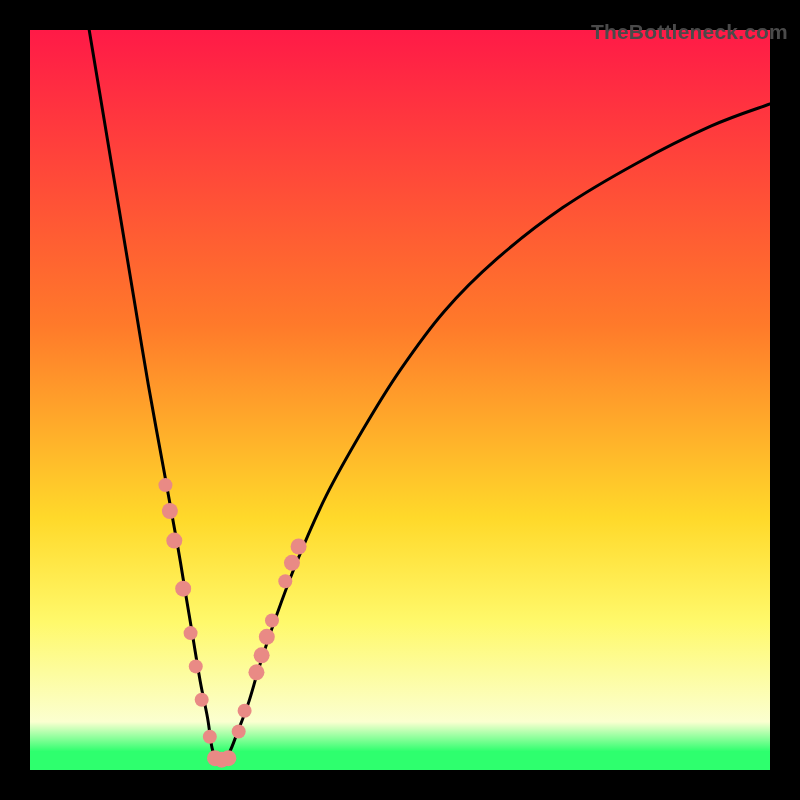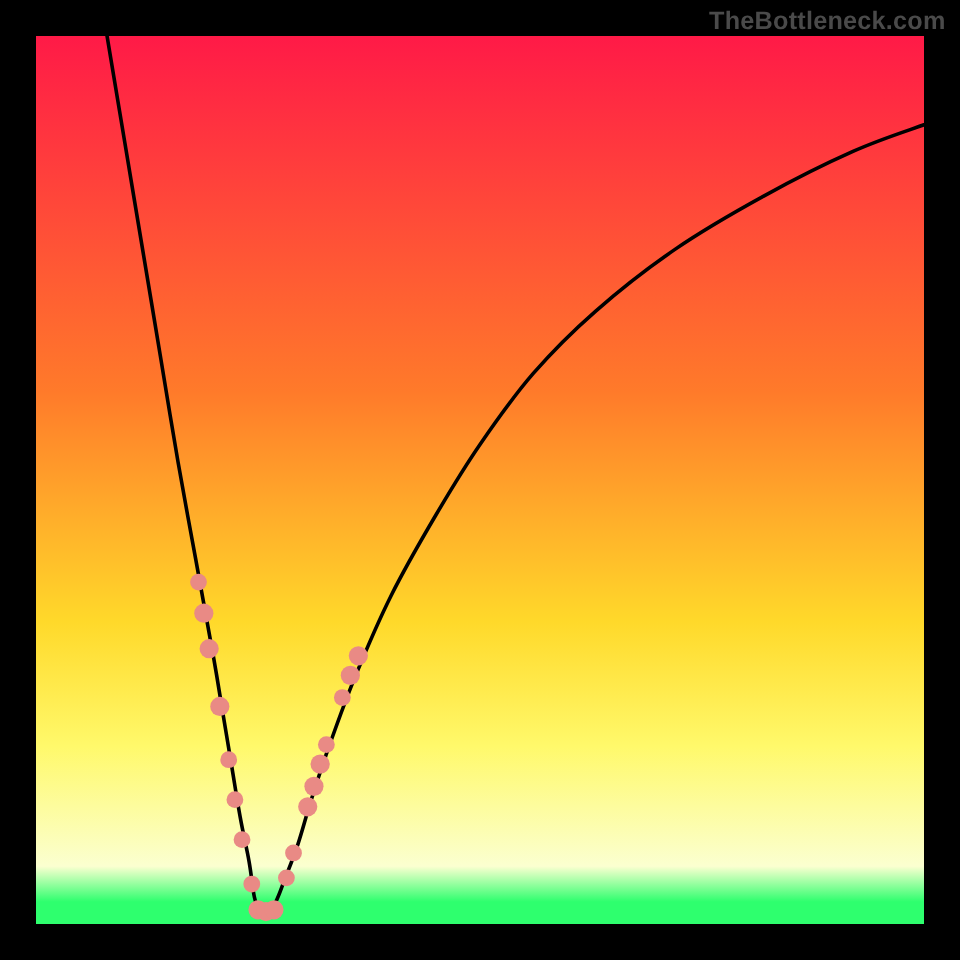--- a/index.html
+++ b/index.html
@@ -24,21 +24,21 @@
     width: 740px;
     height: 740px;
     overflow: hidden;
   }
   .gradient {
     position: absolute;
     left: 0; top: 0; right: 0; bottom: 0;
   }
   .watermark {
     position: absolute;
-    top: 6px;
+    top: 20px;
     right: 12px;
     color: #4a4a4a;
     font-size: 21px;
     font-weight: 600;
     letter-spacing: 0.2px;
     font-family: Arial, Helvetica, sans-serif;
   }
   svg.curve {
     position: absolute;
     left: 0; top: 0;

